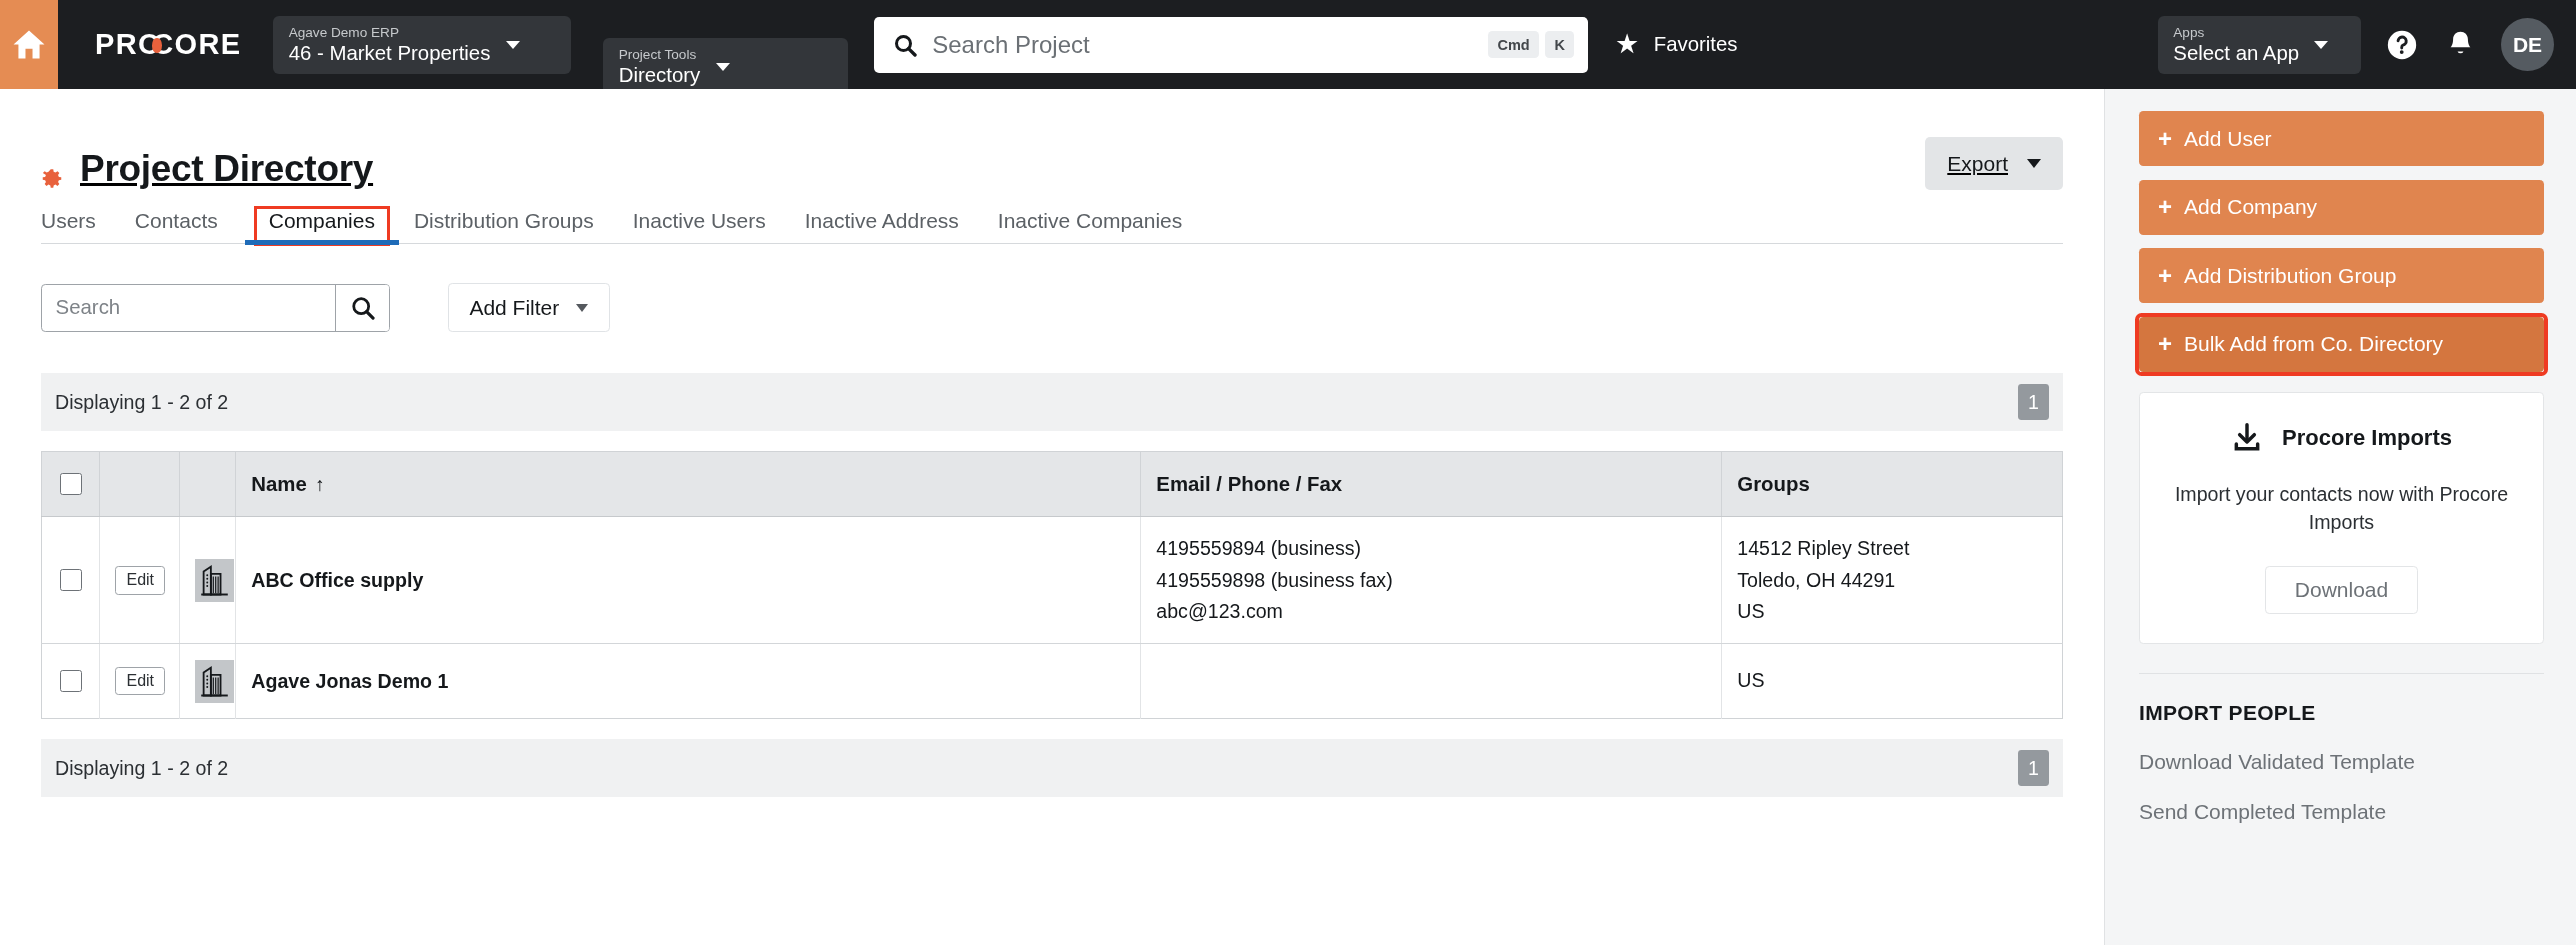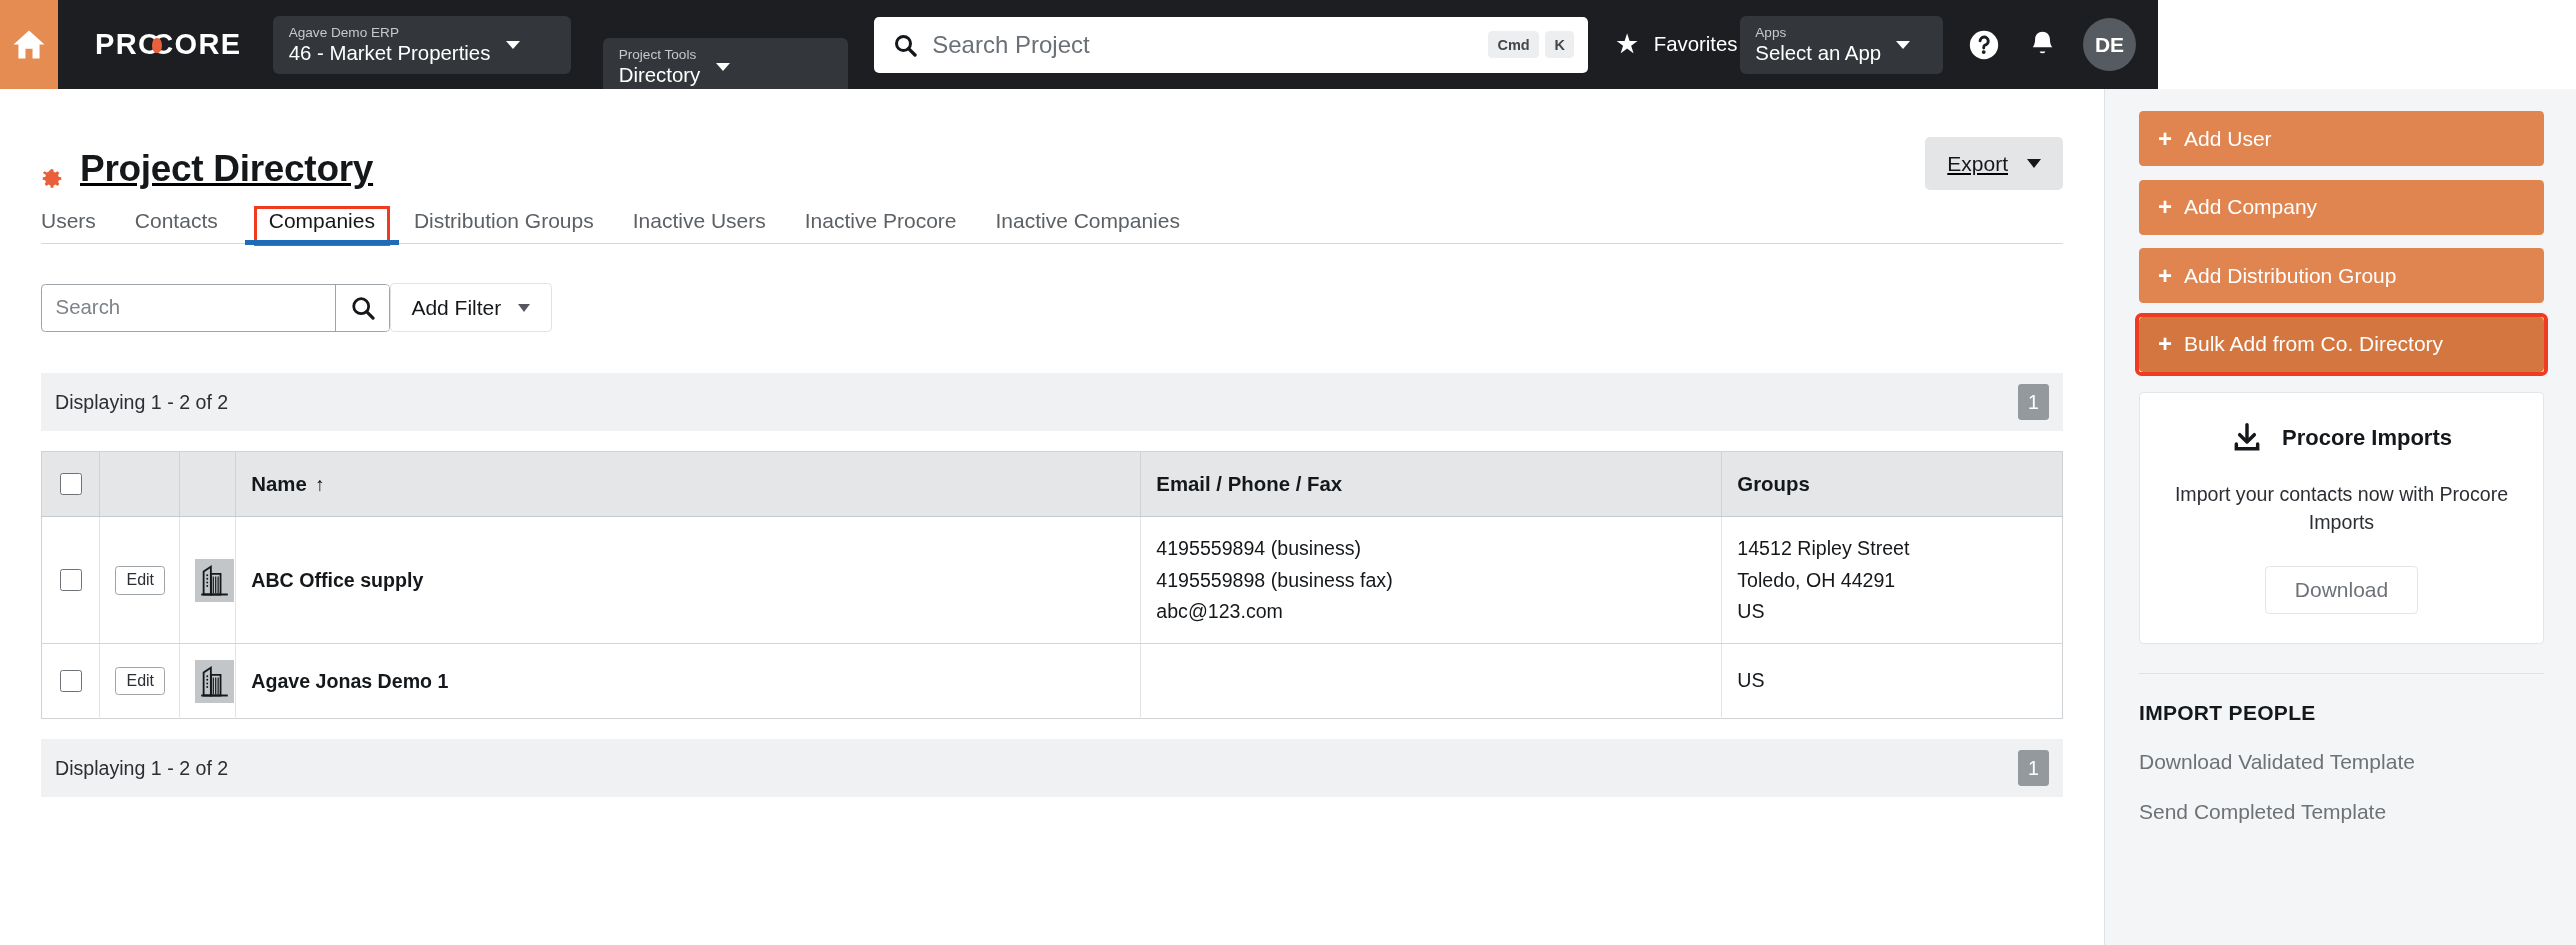--- a/index.html
+++ b/index.html
@@ -6,21 +6,21 @@
   html, body {
     width: 2576px; height: 946px;
     font-family: "Liberation Sans", sans-serif;
     background: #ffffff;
     overflow: hidden;
   }
 
   
   .topnav {
     position: absolute; top: 0; left: 0;
-    width: 2158px; height: 89px;
+    width: 2576px; height: 89px;
     background: #1c1e21;
     display: flex; align-items: center;
   }
   .home-tile {
     width: 58px; height: 89px;
     background: #e58c53;
     display: flex; align-items: center; justify-content: center;
     flex: none;
   }
   .home-icon { width: 34px; height: 31px; display:block; }
@@ -175,20 +175,21 @@
     font-size: 20.4px; font-family: inherit;
     padding: 0 13.6px; color: #15181b; background: transparent;
   }
   .search-group input::placeholder { color: #7e8388; }
   .search-group .sbtn {
     width: 58px; border: none; border-left: 1.7px solid #9ea3a8;
     background: #fff; cursor: pointer;
     display: flex; align-items: center; justify-content: center;
   }
   .addfilter-btn {
+    margin-left: 58px;
     height: 49px; padding: 0 20.4px;
     background: #fff; border: 1.7px solid #e0e3e6; border-radius: 4.3px;
     font-size: 21px; font-family: inherit; color: #15181b;
     display: flex; align-items: center; cursor: pointer;
   }
   .addfilter-btn .cd {
     width: 0; height: 0; margin-left: 17px;
     border-left: 6.8px solid transparent;
     border-right: 6.8px solid transparent;
     border-top: 8.5px solid #55595e;
@@ -410,21 +411,21 @@
         <span class="cd"></span>
       </button>
     </div>
 
     <div class="tabs">
       <div class="tab"><span>Users</span></div>
       <div class="tab"><span>Contacts</span></div>
       <div class="tab active annot" id="tab-companies"><span>Companies</span></div>
       <div class="tab"><span>Distribution Groups</span></div>
       <div class="tab"><span>Inactive Users</span></div>
-      <div class="tab"><span>Inactive Procore</span></div>
+      <div class="tab"><span>Inactive Address</span></div>
       <div class="tab"><span>Inactive Companies</span></div>
     </div>
 
     <div class="filter-row">
       <div class="search-group">
         <input type="text" placeholder="Search" style="">
         <button class="sbtn">
           <svg width="25.6" height="25.6" viewBox="0 0 24 24">
             <circle cx="10.5" cy="10.5" r="7" fill="none" stroke="#15181b" stroke-width="2.6"></circle>
             <line x1="15.6" y1="15.6" x2="21.6" y2="21.6" stroke="#15181b" stroke-width="3" stroke-linecap="round"></line>

